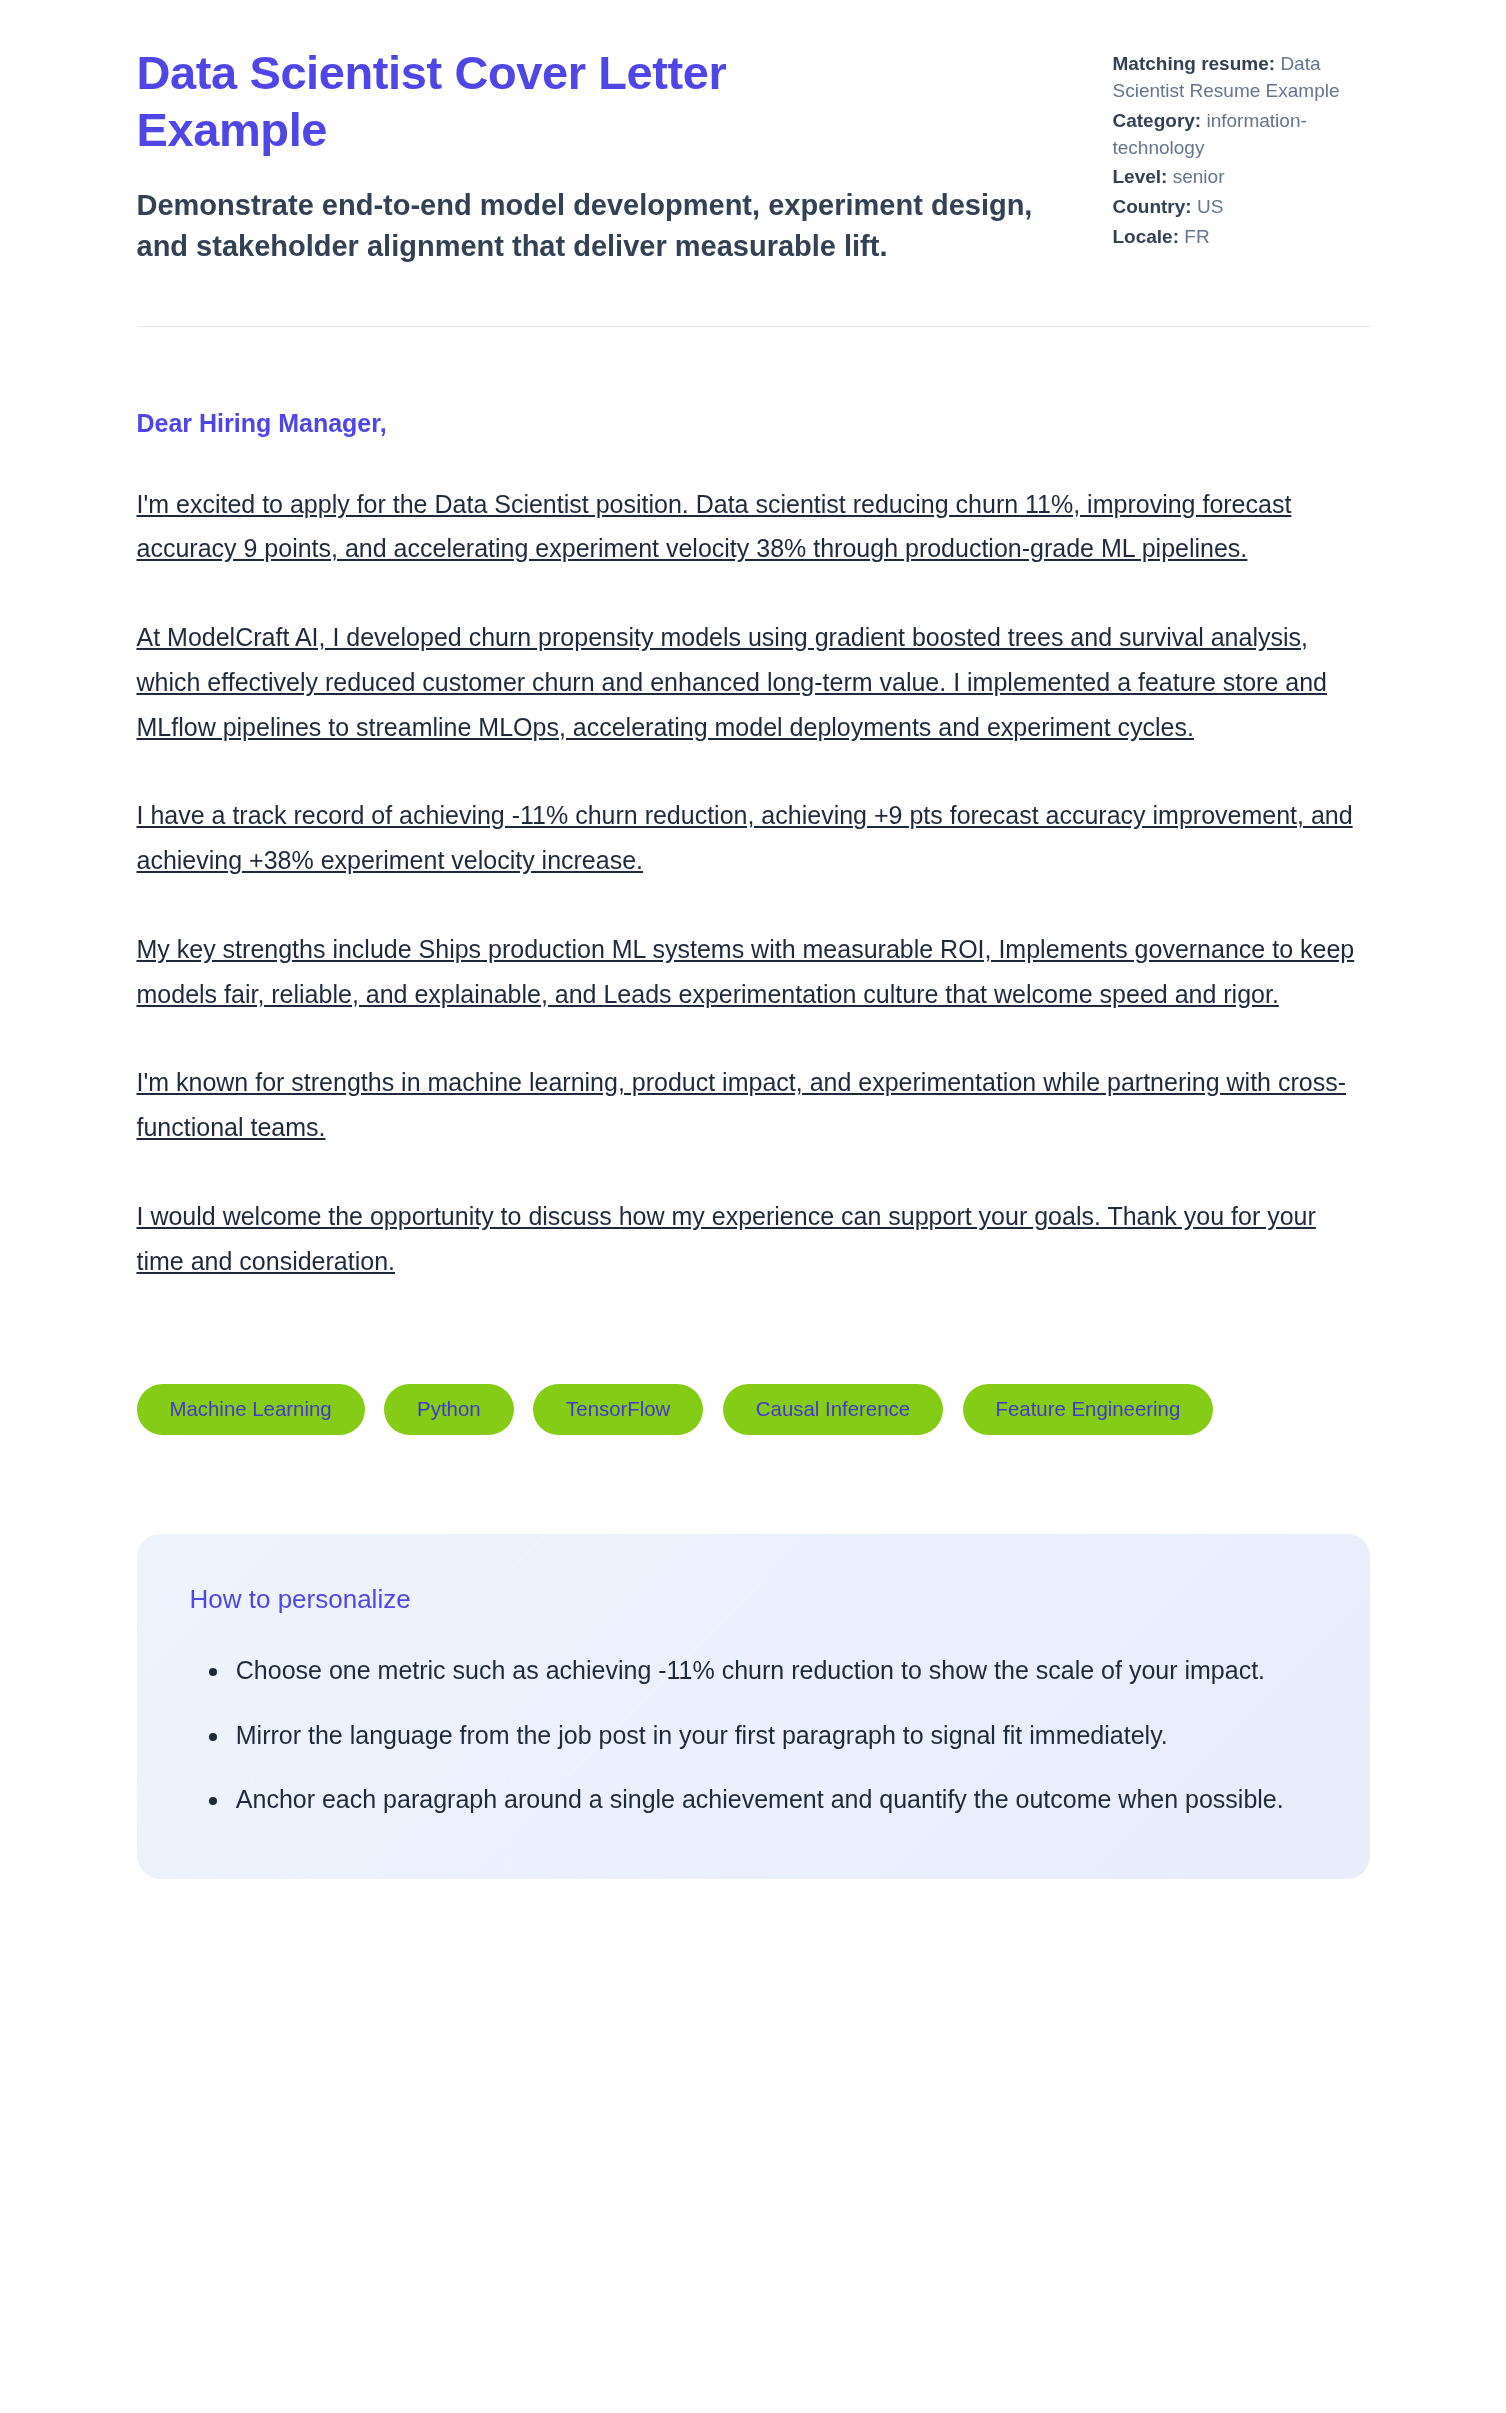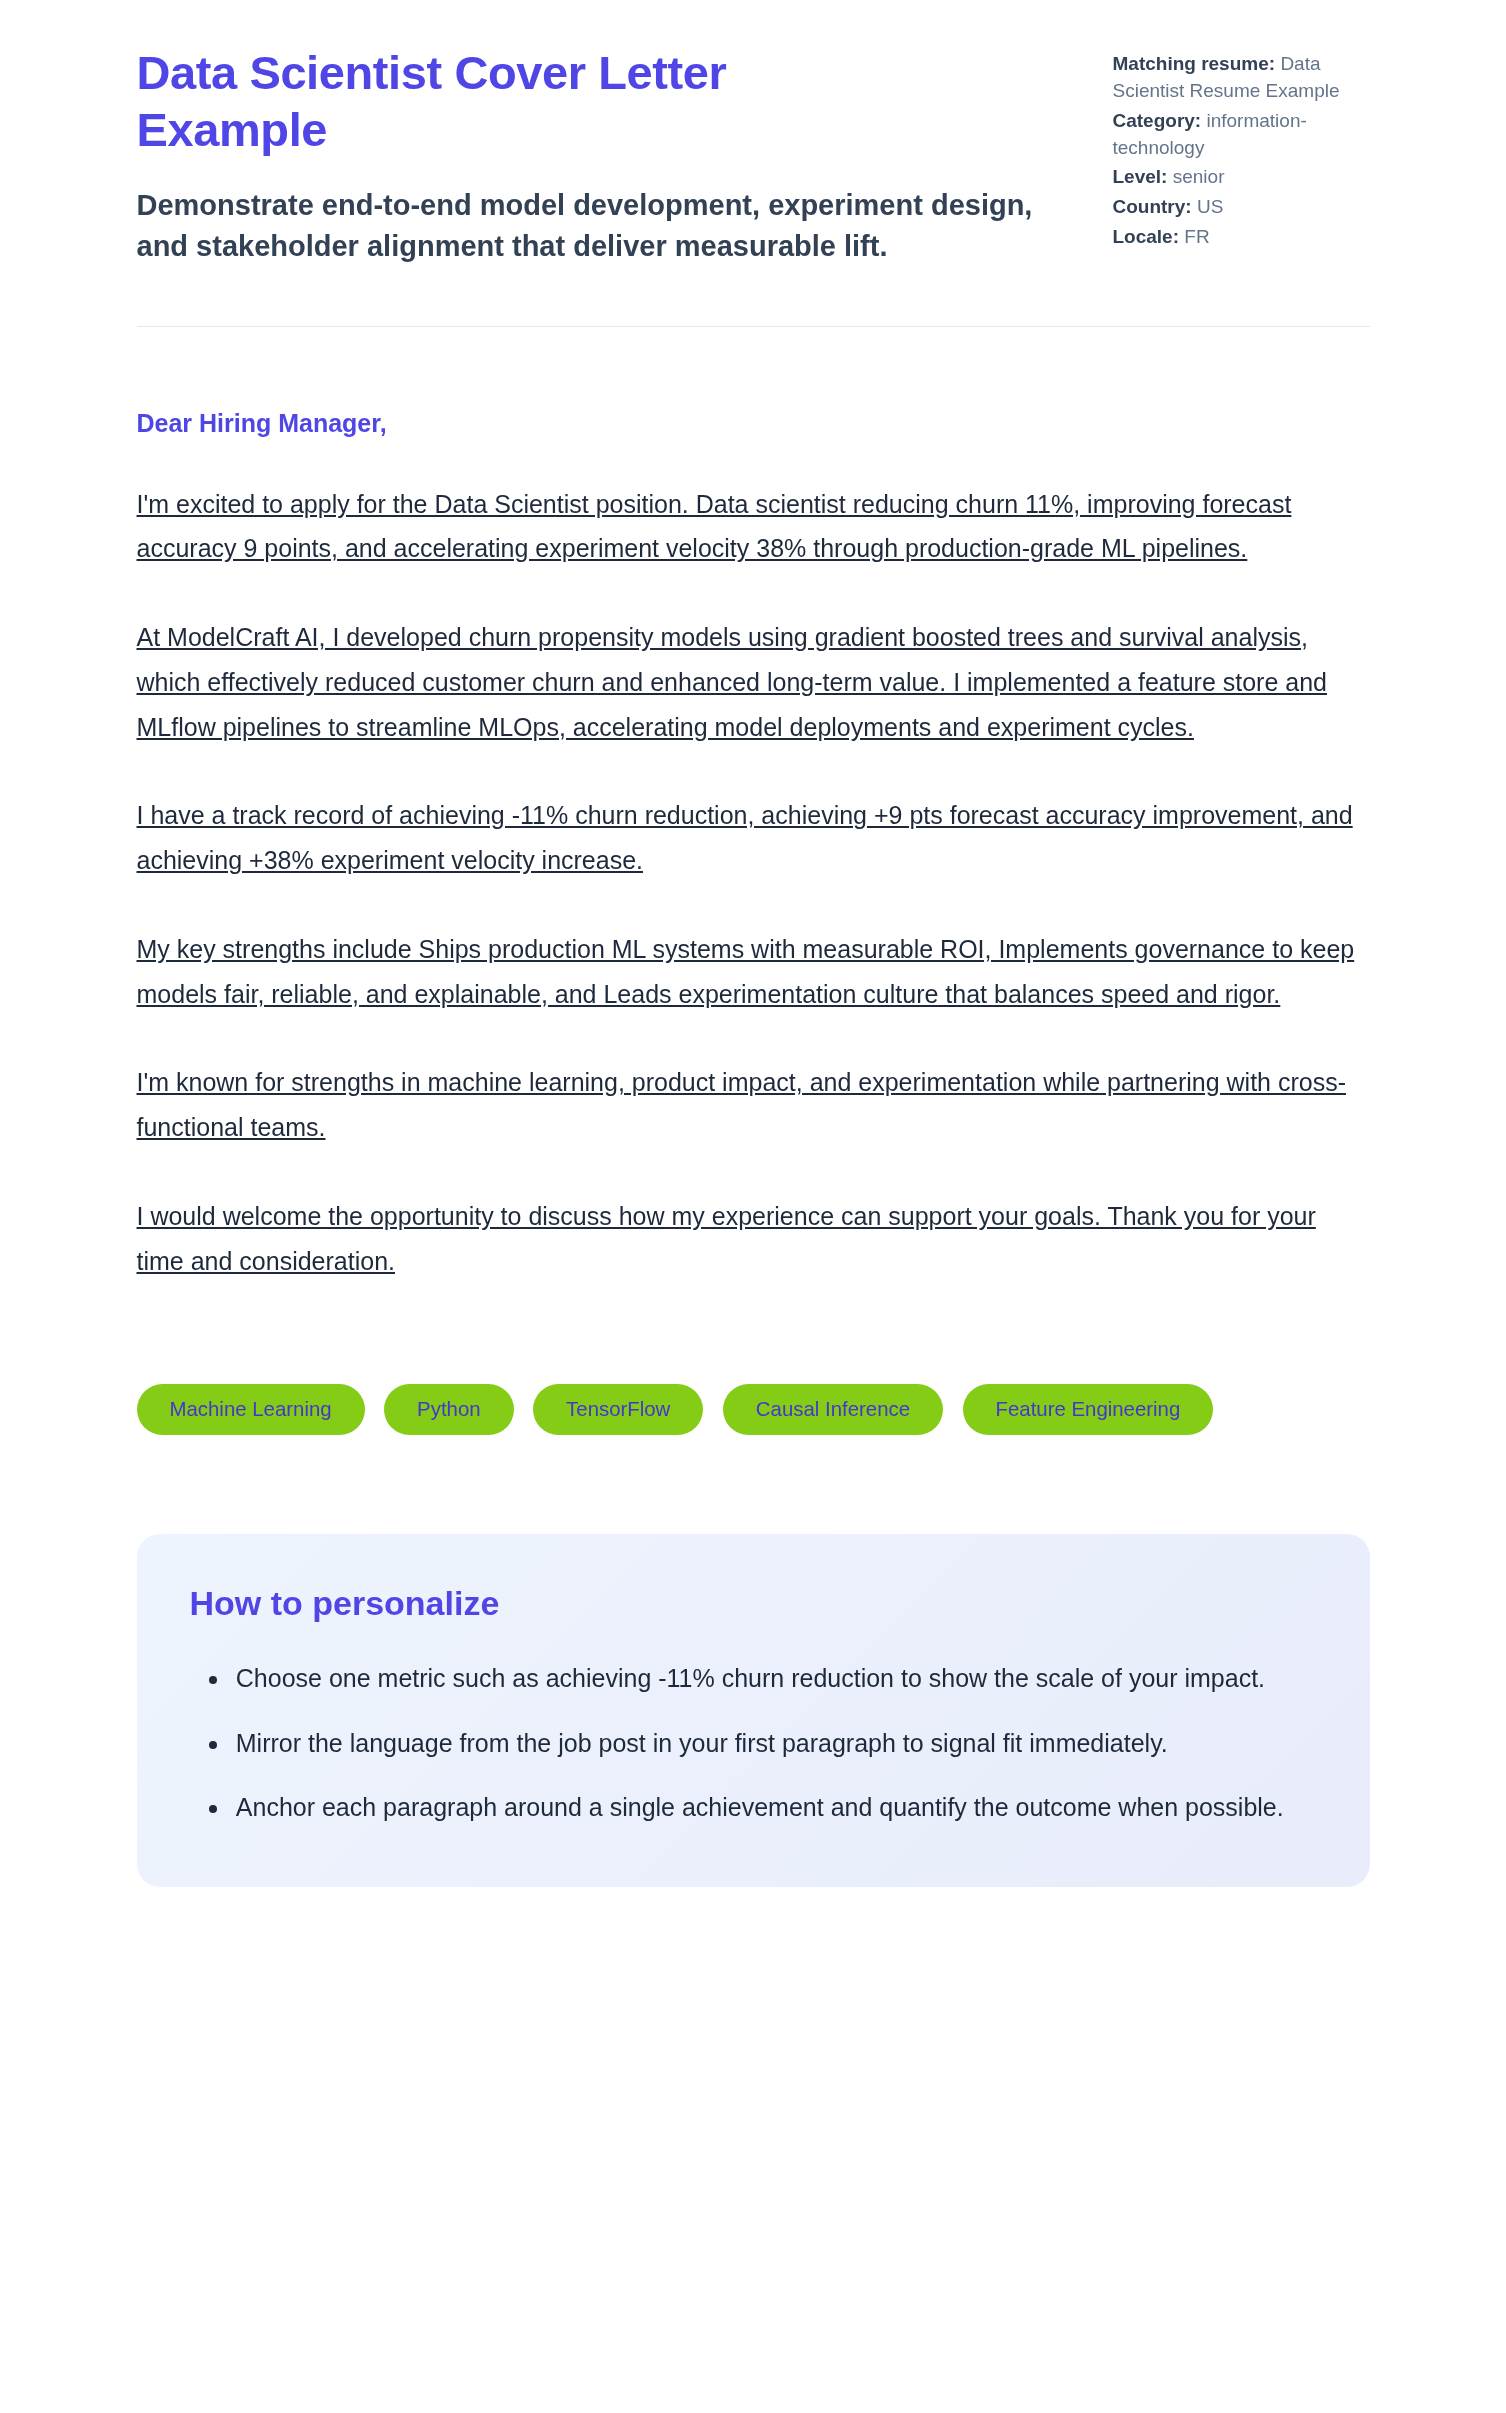--- a/index.html
+++ b/index.html
@@ -71,21 +71,21 @@
     padding: 14px 33px;
     border-radius: 885px;
     cursor: pointer;
   }
   .callout {
     margin-top: 99px;
     background: linear-gradient(135deg, #eef4fd 0%, #e8ecfb 100%);
     border-radius: 23px;
     padding: 50px 53px 57px 53px;
   }
-  .callout-title { font-size: 34px; font-weight: 700; color: #4f46e5; }
+  .callout-title { font-size: 26px; font-weight: 400; color: #4f46e5; }
   .callout-list { margin-top: 34px; padding-left: 41px; list-style: disc; }
   .callout-list li {
     font-size: 25px;
     line-height: 1.74;
     color: #1e293b;
     margin-bottom: 21px;
     padding-left: 5.3px;
   }
   .callout-list li::marker { color: #1e293b; }
   .callout-list li:last-child { margin-bottom: 0; }
@@ -124,21 +124,21 @@
     </div>
   </div>
 
   <hr class="divider">
 
   <div class="letter">
     <p class="salutation">Dear Hiring Manager,</p>
     <p class="paragraph">I'm excited to apply for the Data Scientist position. Data scientist reducing churn 11%, improving forecast accuracy 9 points, and accelerating experiment velocity 38% through production-grade ML pipelines.</p>
     <p class="paragraph">At ModelCraft AI, I developed churn propensity models using gradient boosted trees and survival analysis, which effectively reduced customer churn and enhanced long-term value. I implemented a feature store and MLflow pipelines to streamline MLOps, accelerating model deployments and experiment cycles.</p>
     <p class="paragraph">I have a track record of achieving -11% churn reduction, achieving +9 pts forecast accuracy improvement, and achieving +38% experiment velocity increase.</p>
-    <p class="paragraph">My key strengths include Ships production ML systems with measurable ROI, Implements governance to keep models fair, reliable, and explainable, and Leads experimentation culture that balances speed and rigor.</p>
+    <p class="paragraph">My key strengths include Ships production ML systems with measurable ROI, Implements governance to keep models fair, reliable, and explainable, and Leads experimentation culture that welcome speed and rigor.</p>
     <p class="paragraph">I'm known for strengths in machine learning, product impact, and experimentation while partnering with cross-functional teams.</p>
     <p class="paragraph">I would welcome the opportunity to discuss how my experience can support your goals. Thank you for your time and consideration.</p>
   </div>
 
 
   <div class="tags">
     <span class="tag">Machine Learning</span>
     <span class="tag">Python</span>
     <span class="tag">TensorFlow</span>
     <span class="tag">Causal Inference</span>

